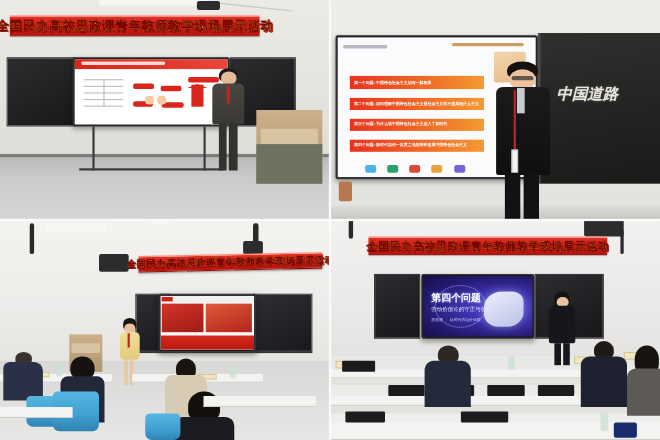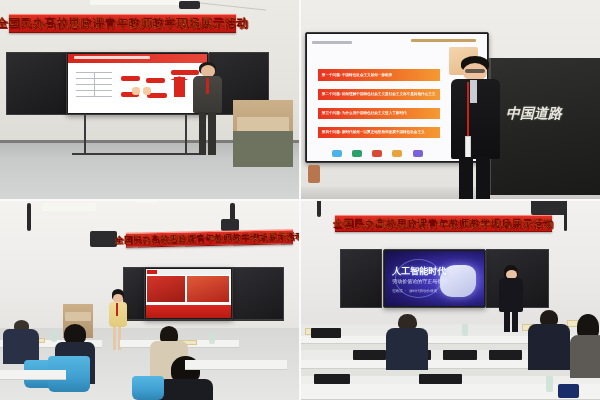--- a/index.html
+++ b/index.html
@@ -96,21 +96,20 @@
 
   
   #p2 .wall { height:100%; background:linear-gradient(180deg,#efedea 0%,#eae8e4 60%,#e3e1dd 100%); }
   #p2 .baseboard { position:absolute; left:0; right:0; bottom:0; height:6%;
       background:linear-gradient(180deg,#dedcd8,#c9c7c3); }
   #p2 .screen-frame { left:2%; top:16%; width:61%; height:66%; }
   #p2 .chalkboard {
       position:absolute; left:63%; top:15%; width:37%; height:69%;
       background:linear-gradient(170deg,#30302e 0%,#232321 55%,#1a1a18 100%);
       border-left:2px solid #4a4a46;
-      margin-top:28px;
   }
   .chalk { position:absolute; color:#e9e7dd; font-weight:bold; white-space:nowrap;
            text-shadow:0 0 2px rgba(255,255,255,.35); }
 
   .slide2 { position:absolute; inset:1px; background:#fbfbfd; }
   .slide2 .s2-title { position:absolute; right:6%; top:4%; height:3px; width:36%;
       background:#c9a060; border-radius:1px; }
   .slide2 .s2-left { position:absolute; left:3%; top:6%; width:22%; height:3px;
       background:#b9b9c4; border-radius:1px;}
   .slide2 .s2-rect { position:absolute; right:5%; top:10%; width:16%; height:22%;
@@ -387,21 +386,21 @@
       <span>全国民办高校思政课青年教师教学现场展示活动</span>
     </div>
 
     <div class="board-l"></div>
     <div class="board-r"></div>
 
     <div class="screen-frame" style="left:28%;top:25%;width:34%;height:29%;">
       <div class="slide4">
         <div class="globe"></div>
         <div class="hand"></div>
-        <div class="s4-title" style="font-size:9px;">人工智能时代</div>
+        <div class="s4-title" style="font-size:9px;">第四个问题</div>
         <div class="s4-sub" style="font-size:5px;">劳动价值论的守正与创新</div>
         <div class="s4-tag" style="font-size:3.5px;">思政课 · 新时代劳动价值观</div>
       </div>
     </div>
 
     <div class="person" style="left:66%;top:33%;width:9%;height:33%;">
       <div class="p-hair" style="left:24%;top:0;width:52%;height:20%;background:#17120f;border-radius:50% 50% 30% 30%"></div>
       <div class="p-head" style="left:30%;top:7%;width:40%;height:14%;background:#e9c3a3"></div>
       <div class="p-body" style="left:6%;top:19%;width:88%;height:52%;background:#16161c;border-radius:5px 5px 2px 2px"></div>
       <div class="p-leg" style="left:24%;top:70%;width:22%;height:30%;background:#16161c"></div>

